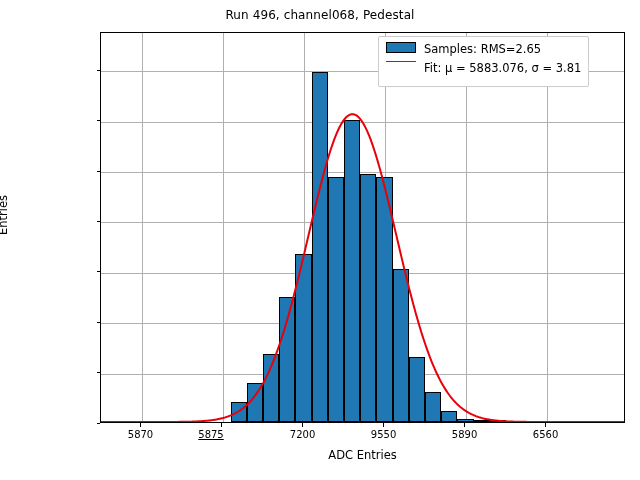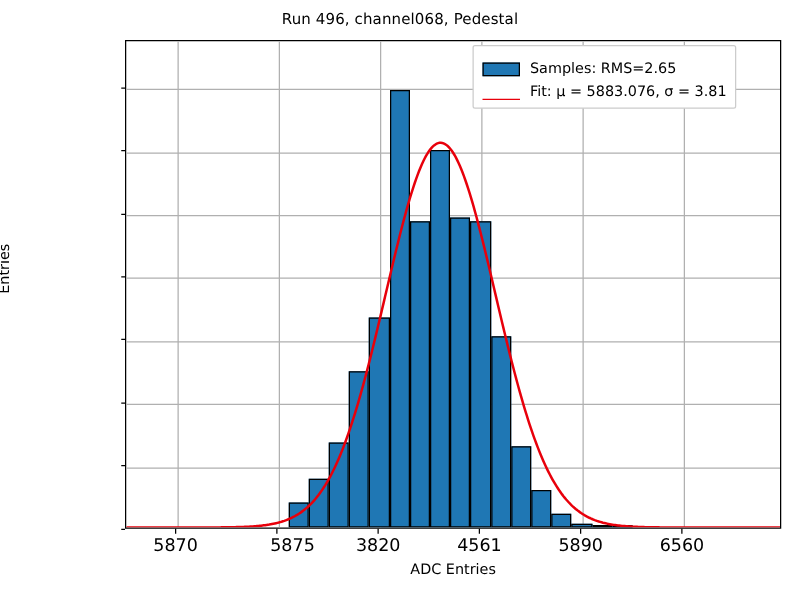--- a/index.html
+++ b/index.html
@@ -78,21 +78,21 @@
     position: absolute;
     width: 1.1px;
     height: 3.5px;
     background: #000000;
     top: 423px;
   }
   .xtick-label {
     position: absolute;
     top: 429px;
     text-align: left;
-    font-size: 14px;
+    font-size: 10px;
     color: #000000;
     white-space: nowrap;
     transform: translateX(-50%);
   }
   #xlabel {
     position: absolute;
     left: 100px;
     width: 525px;
     top: 448px;
     text-align: center;
@@ -117,21 +117,21 @@
     top: 36px;
     background: #ffffff;
     border: 0.9px solid #cccccc;
     border-radius: 2px;
     padding: 5px 7px 6px 7px;
     box-sizing: border-box;
     z-index: 20;
   }
   .legend-row {
     display: flex;
-    align-items: flex-end;
+    align-items: flex-start;
     height: 19px;
   }
   .legend-swatch-patch {
     width: 30px;
     height: 11px;
     background: #1f77b4;
     border: 1.2px solid #000000;
     box-sizing: border-box;
     margin-right: 8px;
     flex: 0 0 auto;
@@ -205,25 +205,25 @@
       <div class="ytick-mark" style="top: 271.34px;"></div>
       <div class="ytick-mark" style="top: 220.954px;"></div>
       <div class="ytick-mark" style="top: 170.567px;"></div>
       <div class="ytick-mark" style="top: 120.18px;"></div>
       <div class="ytick-mark" style="top: 69.7938px;"></div>
     </div>
   <div id="xticks">
       <div class="xtick-mark" style="left: 140.009px;"></div>
       <div class="xtick-label" style="left: 140.509px;">5870</div>
       <div class="xtick-mark" style="left: 221.028px;"></div>
-      <div class="xtick-label" style="left: 234px;">5875</div>
+      <div class="xtick-label" style="left: 211px; text-decoration: underline;">5875</div>
       <div class="xtick-mark" style="left: 302.046px;"></div>
-      <div class="xtick-label" style="left: 302.546px;">3820</div>
+      <div class="xtick-label" style="left: 302.546px;">7200</div>
       <div class="xtick-mark" style="left: 383.065px;"></div>
-      <div class="xtick-label" style="left: 383.565px;">4561</div>
+      <div class="xtick-label" style="left: 383.565px;">9550</div>
       <div class="xtick-mark" style="left: 464.083px;"></div>
       <div class="xtick-label" style="left: 464.583px;">5890</div>
       <div class="xtick-mark" style="left: 545.102px;"></div>
       <div class="xtick-label" style="left: 545.602px;">6560</div>
     </div>
 
   <div id="xlabel">ADC Entries</div>
   <div id="ylabel">Entries</div>
 
   <div id="legend">

